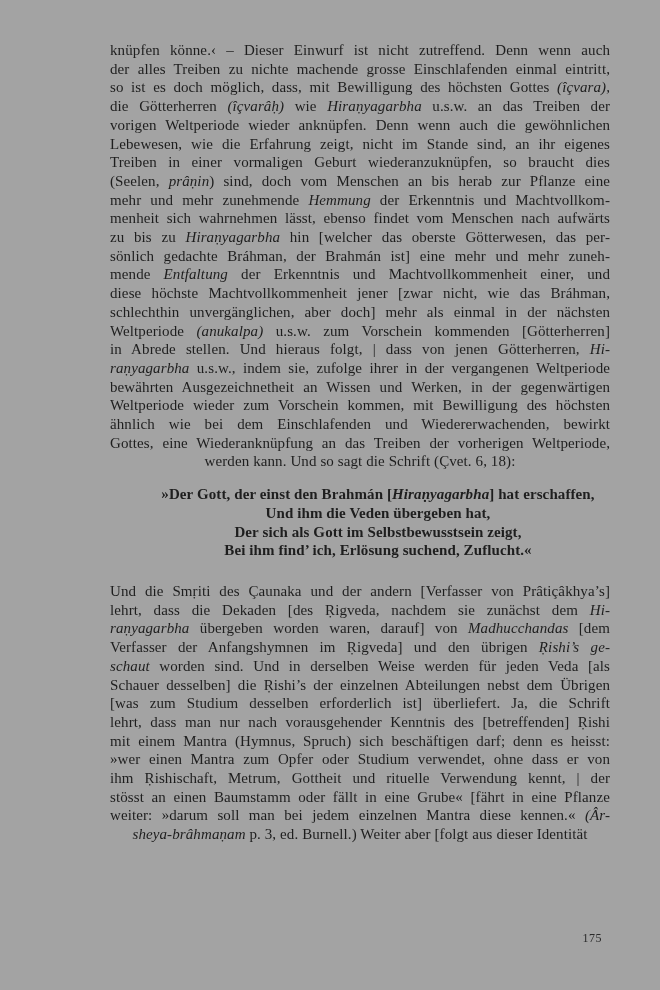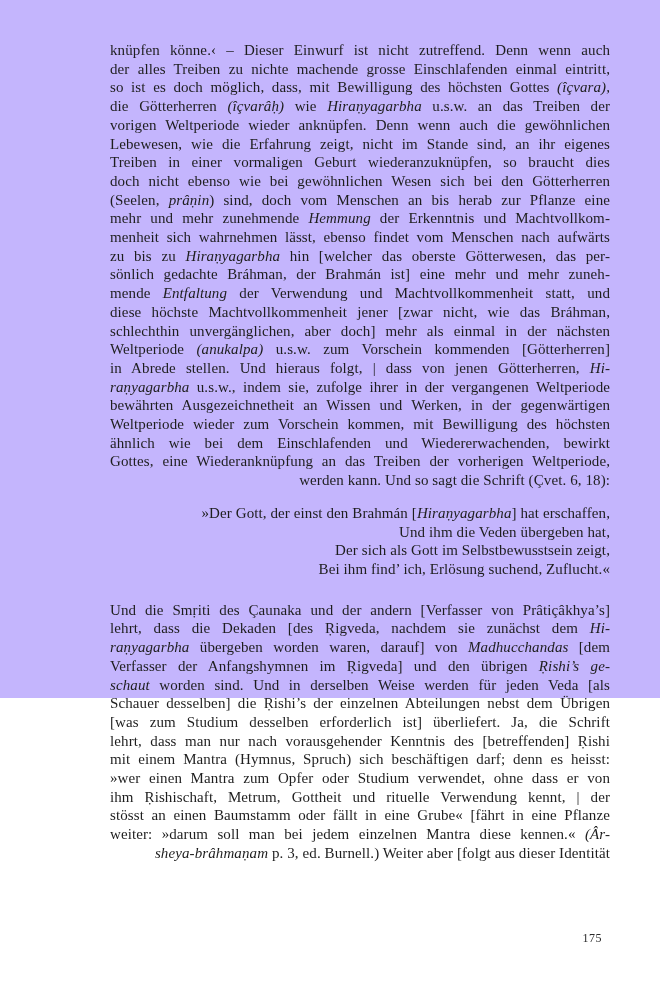--- a/index.html
+++ b/index.html
@@ -3,44 +3,45 @@
 <meta charset="utf-8">
 <style>
   html, body { margin: 0; padding: 0; }
   body {
     width: 660px; height: 990px;
     background: #ffffff;
     overflow: hidden;
   }
   .page {
     position: relative;
-    width: 660px; height: 698px;
-    background: #c4b5fd;
+    width: 660px; height: 990px;
+    background: #a3a3a3;
     font-family: "Liberation Serif", serif;
     color: #1e1e1e;
   }
   .textblock {
     position: absolute;
     left: 110px; top: 41px;
     width: 500px;
     font-size: 15px;
     line-height: 18.7px;
     letter-spacing: 0.1px;
   }
   .para { margin: 0; }
-  .line { text-align: right; }
+  .line { text-align: center; }
   .para.body .line.j {
     text-align: justify;
     text-align-last: justify;
     -moz-text-align-last: justify;
   }
   .para.verse-quote {
     margin-top: 14px;
     margin-bottom: 22px;
     padding-left: 36px;
+    font-weight: bold;
   }
   .run { font-style: normal; }
   .run.it { font-style: italic; }
   .pageno {
     position: absolute;
     top: 931px;
     right: 58px;
     font-size: 12px;
     letter-spacing: 0.5px;
     color: #2a2a2a;
@@ -52,27 +53,26 @@
 <div class="page">
   <main class="textblock">
       <div class="para body">
         <div class="line j"><span class="run">knüpfen könne.‹ – Dieser Einwurf ist nicht zutreffend. Denn wenn auch</span></div>
         <div class="line j"><span class="run">der alles Treiben zu nichte machende grosse Einschlafenden einmal eintritt,</span></div>
         <div class="line j"><span class="run">so ist es doch möglich, dass, mit Bewilligung des höchsten Gottes </span><span class="run it">(îçvara),</span></div>
         <div class="line j"><span class="run">die Götterherren </span><span class="run it">(îçvarâḥ)</span><span class="run"> wie </span><span class="run it">Hiraṇyagarbha</span><span class="run"> u.s.w. an das Treiben der</span></div>
         <div class="line j"><span class="run">vorigen Weltperiode wieder anknüpfen. Denn wenn auch die gewöhnlichen</span></div>
         <div class="line j"><span class="run">Lebewesen, wie die Erfahrung zeigt, nicht im Stande sind, an ihr eigenes</span></div>
         <div class="line j"><span class="run">Treiben in einer vormaligen Geburt wiederanzuknüpfen, so braucht dies</span></div>
-        <div class="line j"><span class="run">doch nicht ebenso wie bei gewöhnlichen Wesen sich bei den Götterherren</span></div>
         <div class="line j"><span class="run">(Seelen, </span><span class="run it">prâṇin</span><span class="run">) sind, doch vom Menschen an bis herab zur Pflanze eine</span></div>
         <div class="line j"><span class="run">mehr und mehr zunehmende </span><span class="run it">Hemmung</span><span class="run"> der Erkenntnis und Machtvollkom-</span></div>
         <div class="line j"><span class="run">menheit sich wahrnehmen lässt, ebenso findet vom Menschen nach aufwärts</span></div>
         <div class="line j"><span class="run">zu bis zu </span><span class="run it">Hiraṇyagarbha</span><span class="run"> hin [welcher das oberste Götterwesen, das per-</span></div>
         <div class="line j"><span class="run">sönlich gedachte Bráhman, der Brahmán ist] eine mehr und mehr zuneh-</span></div>
-        <div class="line j"><span class="run">mende </span><span class="run it">Entfaltung</span><span class="run"> der Verwendung und Machtvollkommenheit statt, und</span></div>
+        <div class="line j"><span class="run">mende </span><span class="run it">Entfaltung</span><span class="run"> der Erkenntnis und Machtvollkommenheit einer, und</span></div>
         <div class="line j"><span class="run">diese höchste Machtvollkommenheit jener [zwar nicht, wie das Bráhman,</span></div>
         <div class="line j"><span class="run">schlechthin unvergänglichen, aber doch] mehr als einmal in der nächsten</span></div>
         <div class="line j"><span class="run">Weltperiode </span><span class="run it">(anukalpa)</span><span class="run"> u.s.w. zum Vorschein kommenden [Götterherren]</span></div>
         <div class="line j"><span class="run">in Abrede stellen. Und hieraus folgt, | dass von jenen Götterherren, </span><span class="run it">Hi-</span></div>
         <div class="line j"><span class="run it">raṇyagarbha </span><span class="run">u.s.w., indem sie, zufolge ihrer in der vergangenen Weltperiode</span></div>
         <div class="line j"><span class="run">bewährten Ausgezeichnetheit an Wissen und Werken, in der gegenwärtigen</span></div>
         <div class="line j"><span class="run">Weltperiode wieder zum Vorschein kommen, mit Bewilligung des höchsten</span></div>
         <div class="line j"><span class="run">ähnlich wie bei dem Einschlafenden und Wiedererwachenden, bewirkt</span></div>
         <div class="line j"><span class="run">Gottes, eine Wiederanknüpfung an das Treiben der vorherigen Weltperiode,</span></div>
         <div class="line"><span class="run">werden kann. Und so sagt die Schrift (Çvet. 6, 18):</span></div>

